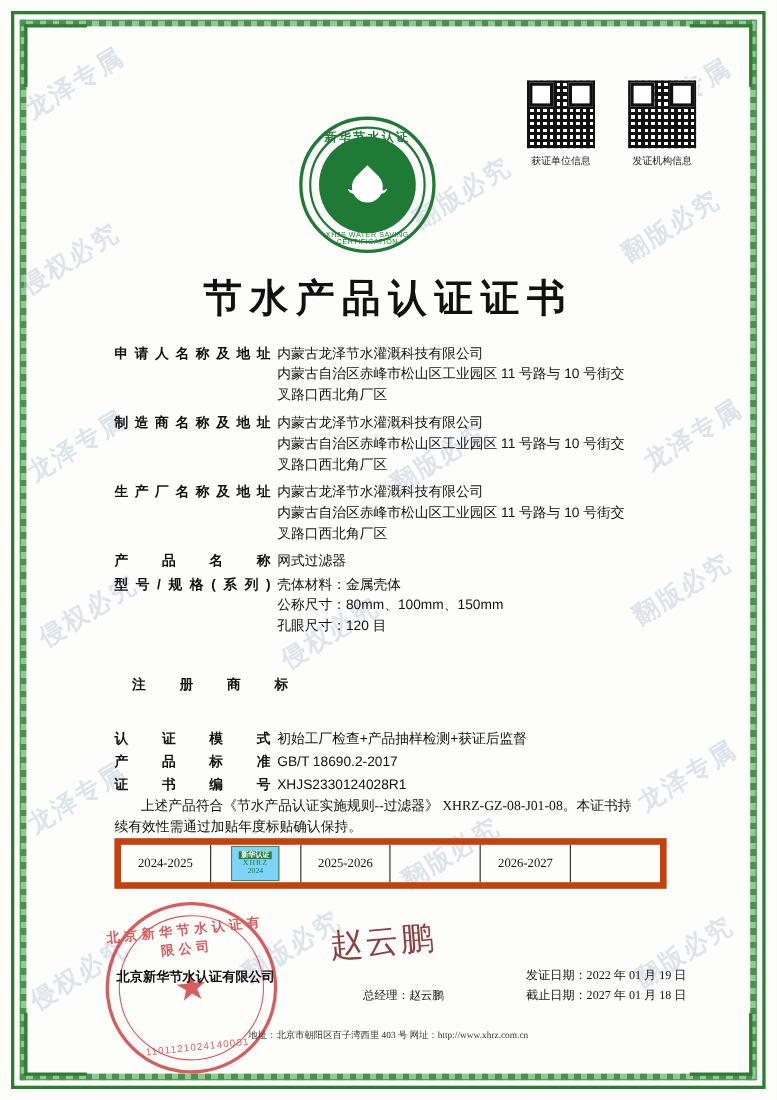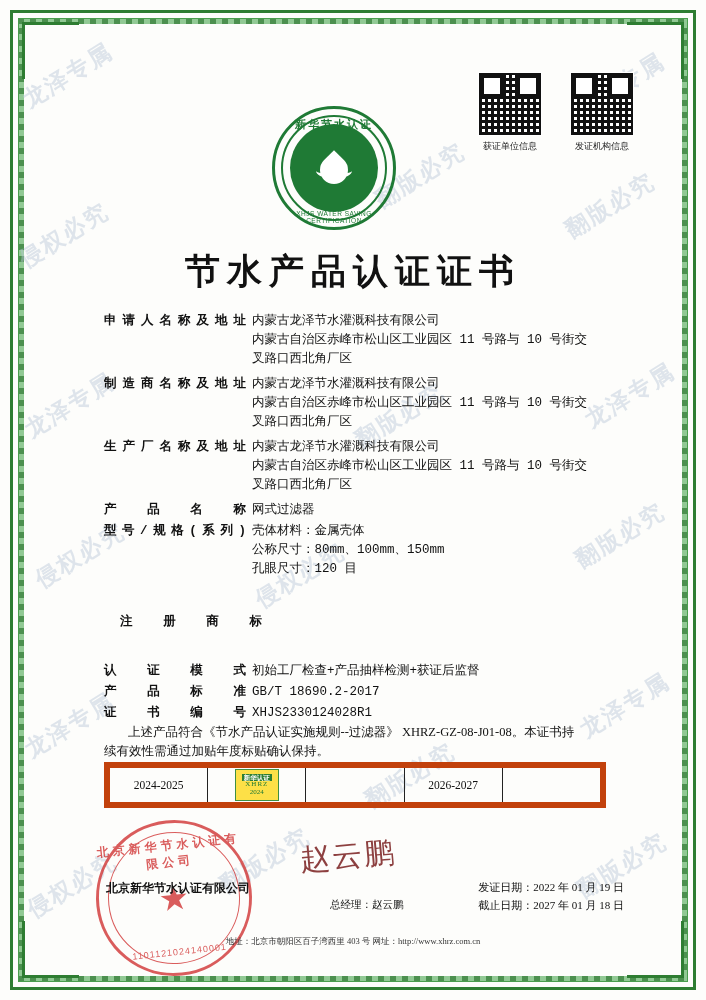--- a/index.html
+++ b/index.html
@@ -126,21 +126,21 @@
     letter-spacing:7px;
     font-family:"Liberation Serif","DejaVu Serif",serif;
     color:#111;
   }
 
   
   .fields{
     position:absolute;left:104px;top:312px;width:500px;
     font-size:12.5px;
     line-height:19px;
-    font-family:Liberation Mono, monospace;
+    font-family:Liberation Sans, sans-serif;
   }
   .row{display:flex;margin-bottom:6px;}
   .lbl{
     width:148px;flex:0 0 148px;text-align:justify;text-align-last:justify;
     font-weight:bold;font-size:12.5px;padding-right:6px;box-sizing:border-box;
   }
   .val{flex:1;}
   .val div{white-space:nowrap;}
 
   .row.tight{margin-bottom:2px;}
@@ -163,21 +163,21 @@
     box-sizing:border-box;
   }
   .year-cell{
     flex:1;border-right:1px solid #222;
     display:flex;align-items:center;justify-content:center;
     font-size:11.5px;position:relative;
     font-family:"Liberation Serif","DejaVu Serif",serif;
   }
   .year-cell:last-child{border-right:none;}
   .stamp-sq{
-    width:42px;height:30px;border:1px solid #3f8f43;background:#fde047;
+    width:42px;height:30px;border:1px solid #3f8f43;background:#7dd3fc;
     display:flex;flex-direction:column;align-items:center;justify-content:center;
     line-height:1.1;
   }
   .stamp-sq b{font-size:6.5px;color:#1f7a35;background:#2e7d32;color:#fff;padding:0 2px;}
   .stamp-sq i{font-style:normal;font-size:7px;color:#1f7a35;letter-spacing:1px;}
   .stamp-sq span{font-size:7px;color:#1f7a35;}
 
   
   .seal{
     position:absolute;left:96px;top:820px;width:150px;height:150px;
@@ -358,20 +358,23 @@
     <div class="year-cell">
       <span>2024-2025</span>
     </div>
     <div class="year-cell">
       <div class="stamp-sq">
         <b>新华认证</b>
         <i>XHRZ</i>
         <span>2024</span>
       </div>
     </div>
+    <div class="year-cell">
+      <span>2025-2026</span>
+    </div>
     <div class="year-cell"></div>
     <div class="year-cell">
       <span>2026-2027</span>
     </div>
     <div class="year-cell"></div>
   </div>
 
   <div class="seal">
     <div class="seal-inner"></div>
     <div class="seal-text">北京新华节水认证有限公司</div>

